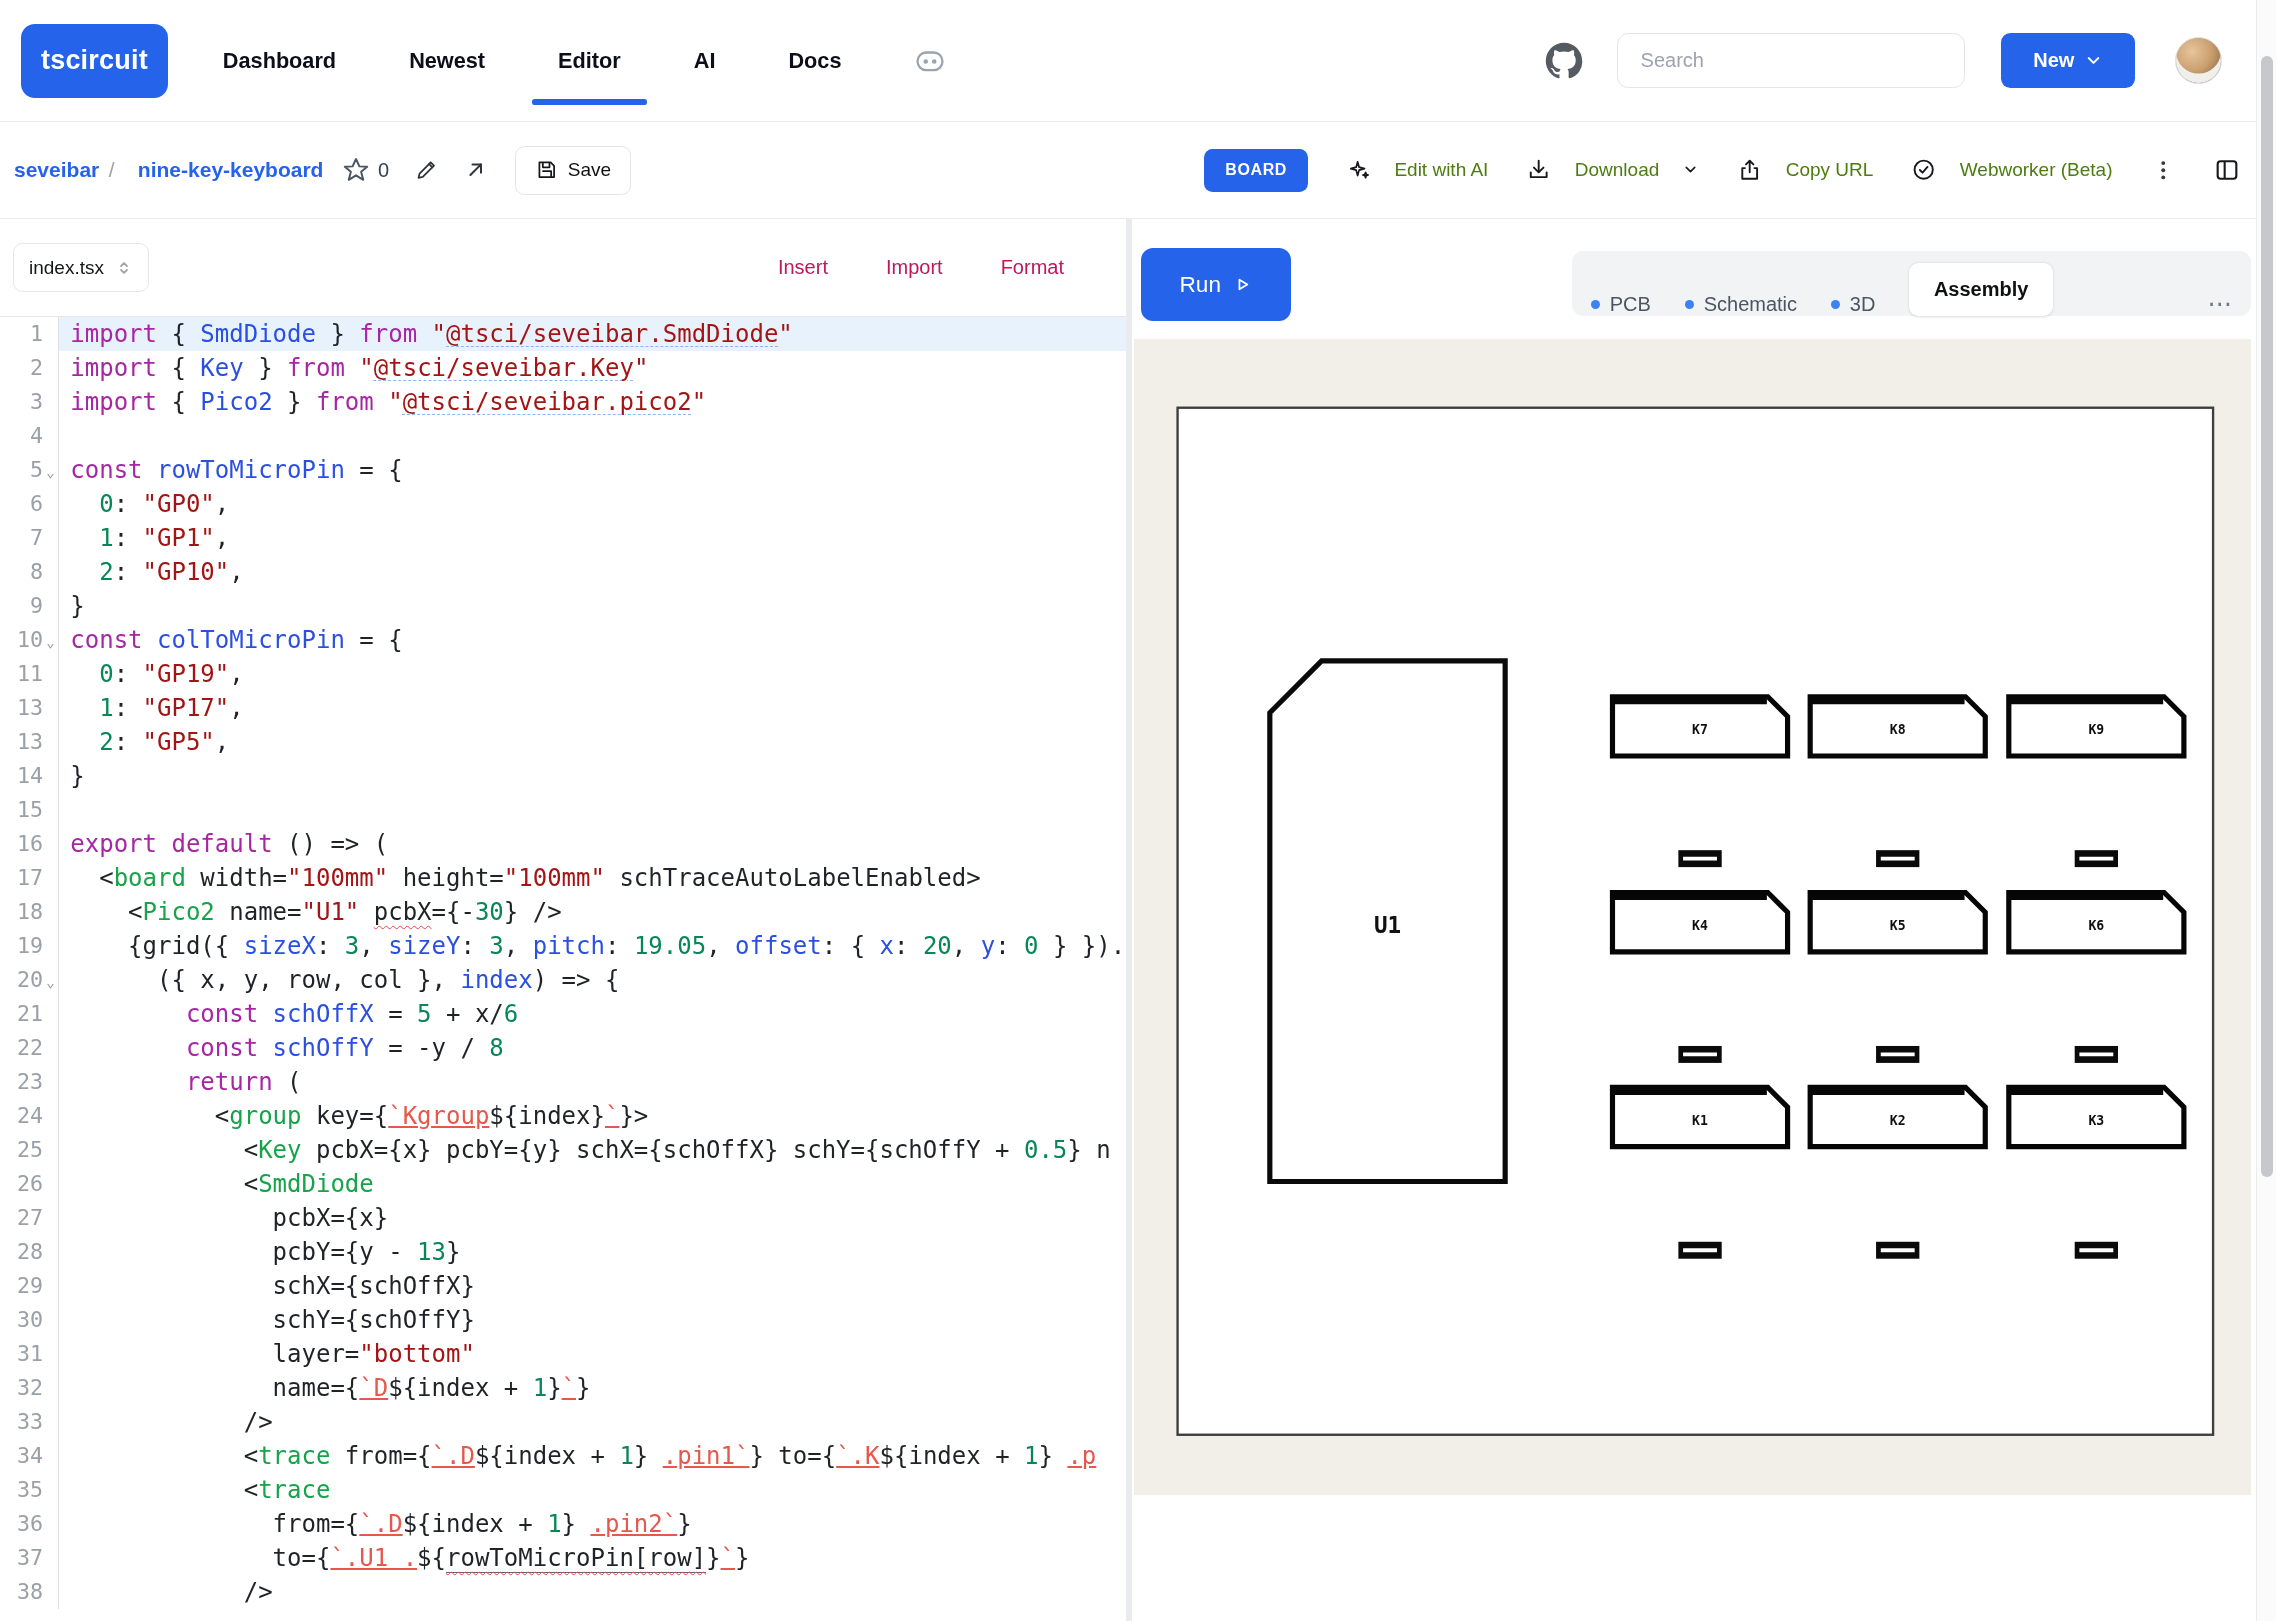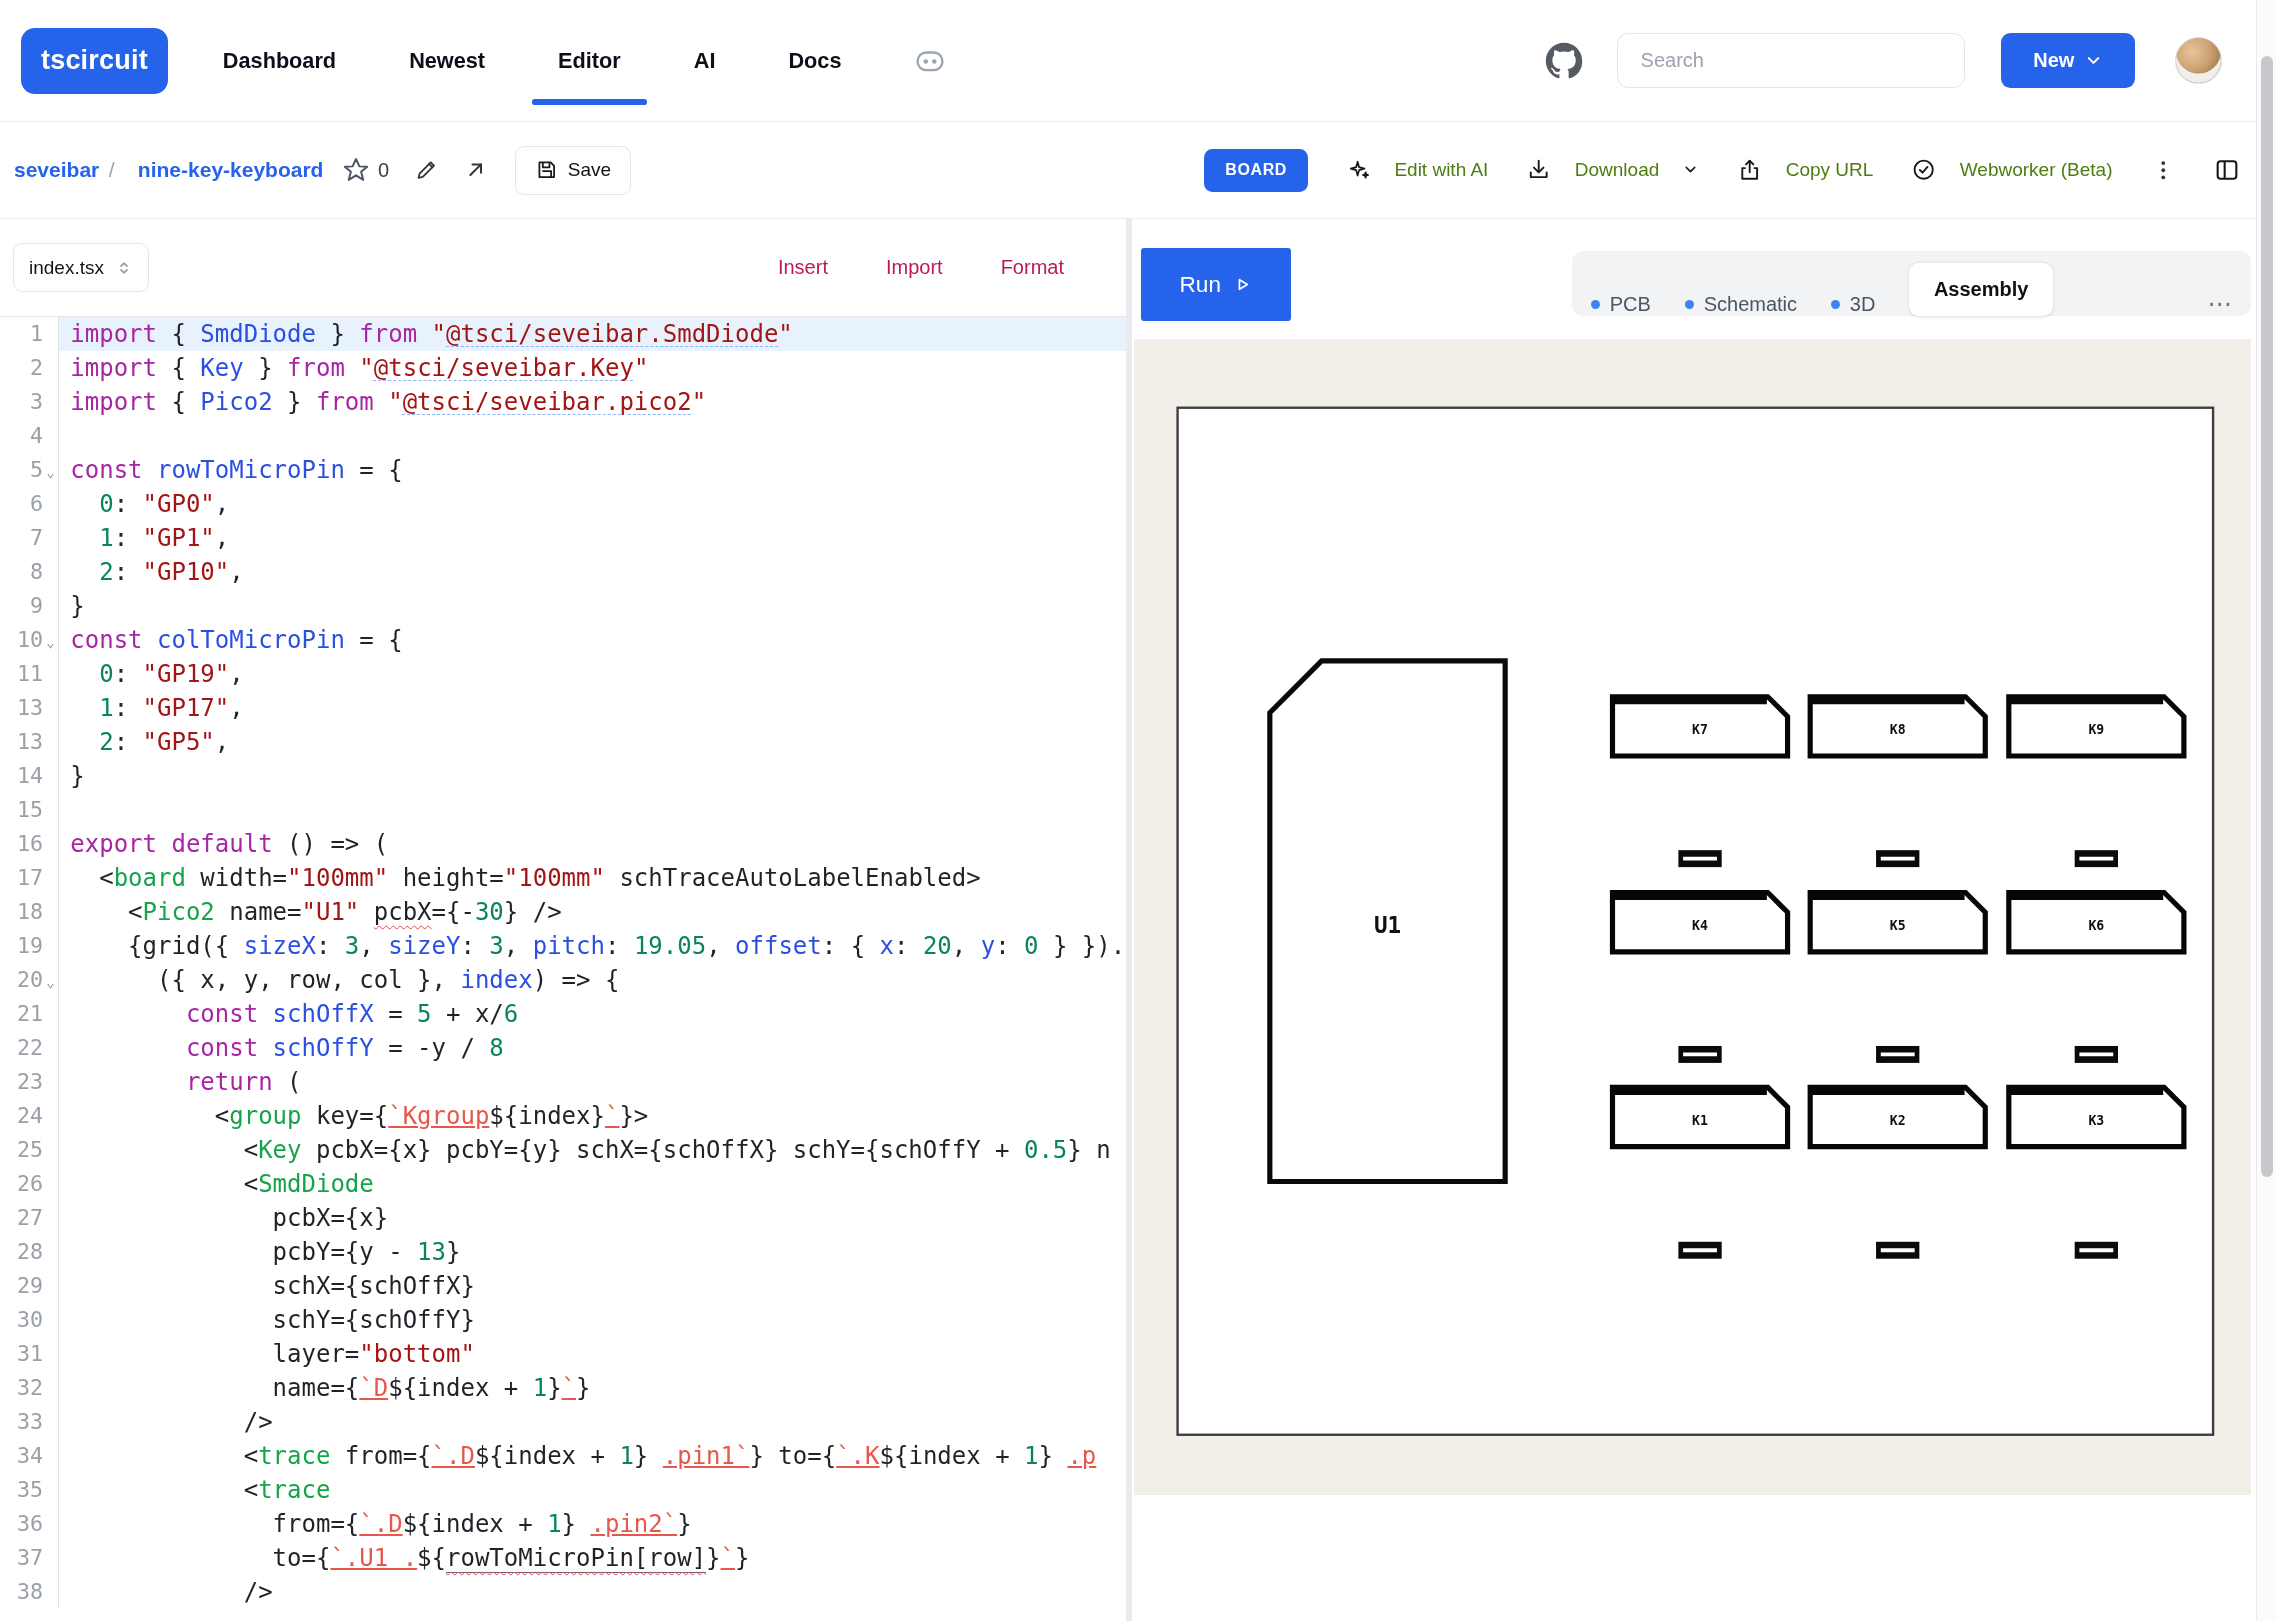--- a/index.html
+++ b/index.html
@@ -3,21 +3,21 @@
 <meta charset="utf-8">
 <style>
   html,body{margin:0;padding:0;background:#fff;}
   #app{position:relative;width:2277px;height:1621px;background:#fff;overflow:hidden;
        font-family:"Liberation Sans",sans-serif;color:#111;}
   svg{display:block}
 
   
   .nav{position:absolute;left:0;top:0;width:2277px;height:122px;background:#fff;
        border-bottom:0.9px solid #ececee;display:flex;align-items:center;box-sizing:border-box;padding-right:55px;}
-  .logo{margin-left:21px;height:66px;padding:0 20px;border-radius:14px;background:#2563eb;color:#fff;
+  .logo{margin-left:21px;height:74px;padding:0 20px;border-radius:14px;background:#2563eb;color:#fff;
         font-size:27px;font-weight:bold;display:flex;align-items:center;letter-spacing:0.2px;cursor:pointer;}
   .nav-items{display:flex;gap:73px;margin-left:55px;align-items:center;}
   .nav-item{font-size:21.7px;font-weight:600;color:#0b0f19;position:relative;cursor:pointer;white-space:nowrap;}
   .nav-item.active::after{content:"";position:absolute;left:-26px;right:-26px;top:51px;height:6.6px;border-radius:2.8px;background:#2563eb;}
   .discord{margin-left:72px;color:#9aa3b2;}
   .nav-right{margin-left:auto;display:flex;align-items:center;}
   .gh{color:#555b63;margin-right:34px;}
   .search{width:348px;height:55px;border:1.4px solid #e4e5ea;border-radius:11.3px;box-sizing:border-box;
           padding:0 22.6px;font-size:20px;color:#333;outline:none;font-family:"Liberation Sans",sans-serif;}
   .search::placeholder{color:#9ca3af;}
@@ -62,21 +62,21 @@
   .tk.strl{color:#a31515;text-decoration:underline dashed #8fb5f9;text-decoration-thickness:1.4px;text-underline-offset:3.8px;}
   .tk.sqr{color:#1f2328;text-decoration:underline wavy #e5484d;text-decoration-thickness:1.4px;text-underline-offset:4.7px;}
   .tk.lnksq{color:#1f2328;border-bottom:1.4px solid #5b6573;text-decoration:underline wavy #e5484d;
             text-decoration-thickness:1.4px;text-underline-offset:4.7px;}
 
   
   .divider-v{position:absolute;left:1126px;top:219px;width:5.6px;height:1402px;background:#e9ebee;}
 
   
   .preview-panel{position:absolute;left:1132px;top:219px;width:1124px;height:1402px;background:#fff;}
-  .run-btn{position:absolute;left:9.4px;top:29px;width:150px;height:73px;border:none;border-radius:3px;background:#2563eb;
+  .run-btn{position:absolute;left:9.4px;top:29px;width:150px;height:73px;border:none;border-radius:12px;background:#2563eb;
            color:#fff;font-size:22.6px;font-weight:500;display:flex;align-items:center;justify-content:center;gap:11.3px;cursor:pointer;
            font-family:"Liberation Sans",sans-serif;}
   .view-tabs{position:absolute;left:440px;top:32px;width:679px;height:65px;background:#f2f3f5;border-radius:11.3px;
              display:flex;align-items:flex-end;box-sizing:border-box;padding:0 19px;gap:34px;}
   .vtab{display:flex;align-items:center;gap:9.4px;font-size:20px;font-weight:500;color:#4b5563;cursor:pointer;white-space:nowrap;}
   .vtab .dot{width:9.4px;height:9.4px;border-radius:50%;background:#3b82f6;}
   .vtab.vactive{background:#fff;border-radius:9.4px;height:53px;padding:0 24.5px;font-weight:600;color:#101114;
                 box-shadow:0 0.9px 2.8px rgba(0,0,0,.14);}
   .tabs-more{margin-left:auto;color:#6b7280;font-size:24.5px;cursor:pointer;line-height:1;}
   .canvas{position:absolute;left:1.9px;top:120px;width:1117px;height:1156px;background:#f2efe8;cursor:grab;}

